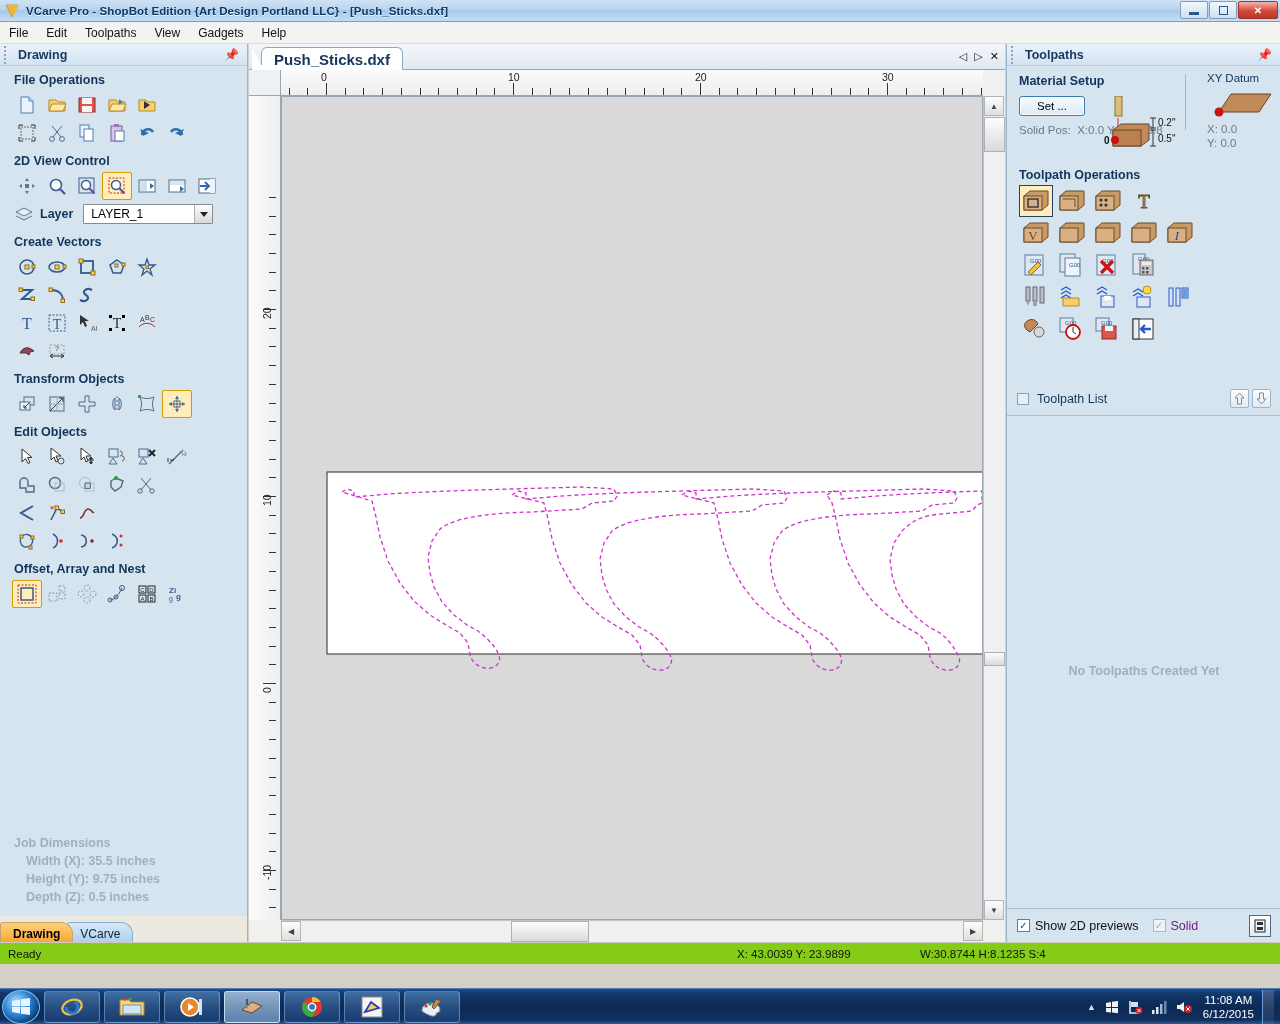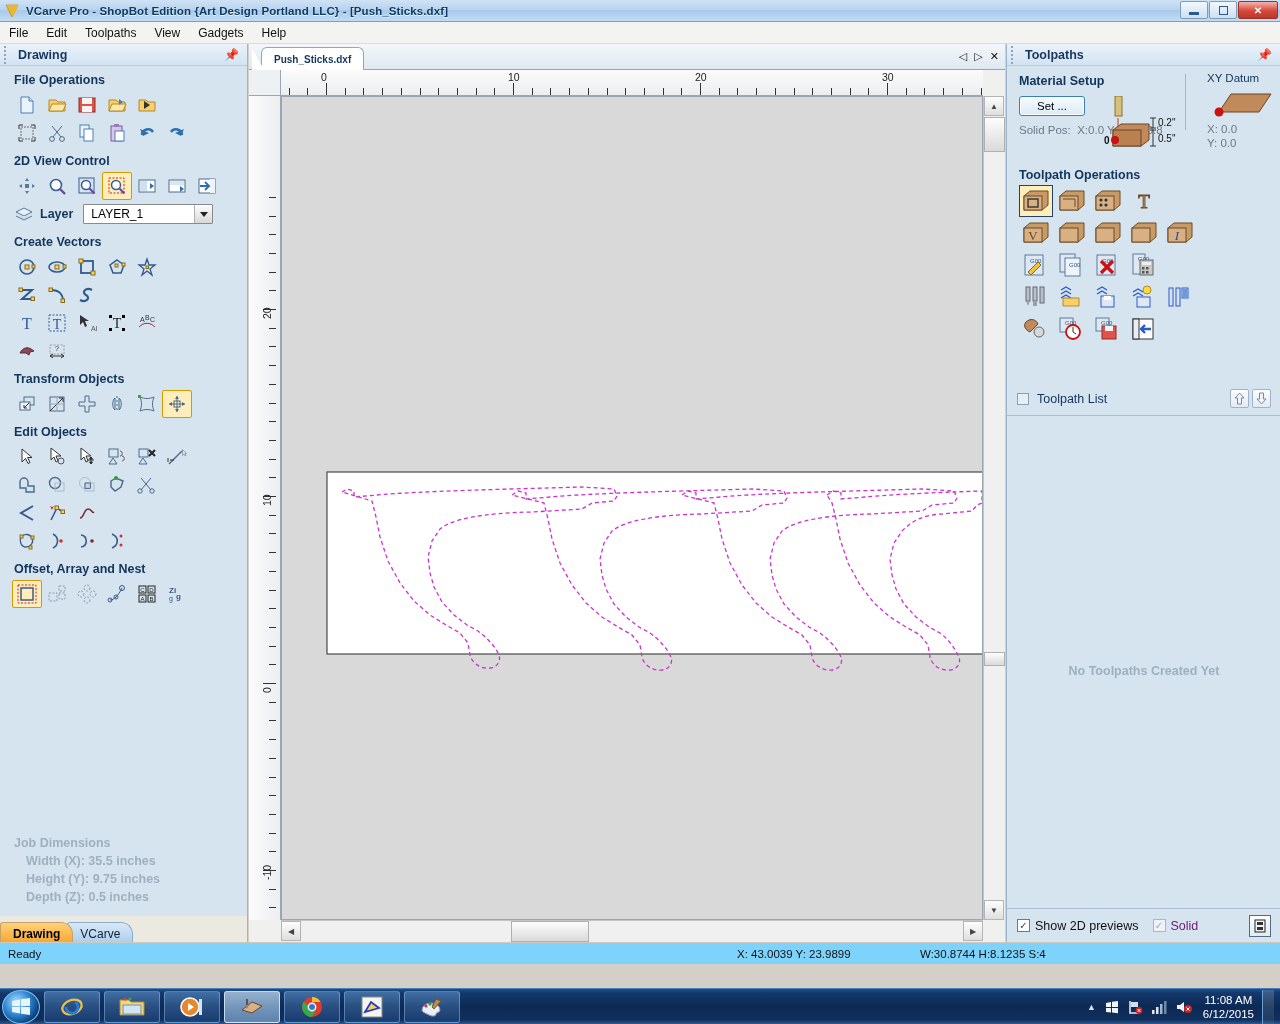--- a/index.html
+++ b/index.html
@@ -123,21 +123,21 @@
   .btab.active { background:linear-gradient(to bottom,#ffd27a,#f7a833); color:#000; font-weight:bold; z-index:2;}
   .btab.inactive { background:linear-gradient(to bottom,#d8e9f8,#aecfee); color:#123; border-color:#89aed0; z-index:1;}
 
   
   .center { position:absolute; left:249px; top:44px; width:756px; height:898px; background:#f0f0ef; }
   .doc-tabbar { height:26px; background:linear-gradient(to bottom,#f4f7fa,#dfe8f1); position:relative; border-bottom:1px solid #8ba9c6;}
   .doc-tab {
     position:absolute; left:12px; top:3px; height:23px;
     background:#ffffff; border:1px solid #8ba9c6; border-bottom:none;
     border-radius:6px 6px 0 0; padding:0 12px;
-    display:flex; align-items:center; font-size:10px; font-weight:bold; color:#16355c;
+    display:flex; align-items:center; font-size:15px; font-weight:bold; color:#16355c;
   }
   .doc-tab:before{
     content:""; position:absolute; left:-10px; bottom:0; width:12px; height:100%;
     background:linear-gradient(to top right, #ffffff 50%, transparent 50%);
   }
   .tabnav { position:absolute; right:6px; top:6px; display:flex; gap:7px; align-items:center; }
   .tabnav span { font-size:11px; color:#111; }
 
   .canvas-wrap { position:absolute; left:0; top:26px; width:756px; height:872px; }
   .ruler-h {
@@ -221,21 +221,21 @@
     display:flex;align-items:center;justify-content:center;font-size:10px;color:#1b4a7a;}
   .chk.dis { border-color:#a8b8c6; color:#9aabb9; background:#eef3f8;}
   .chk-lbl { font-size:12.5px;color:#111; margin-left:5px;}
   .chk-lbl.dis { color:#701a75;}
   .solid-btn { margin-left:auto; width:22px;height:22px;border:1px solid #556b80;background:linear-gradient(to bottom,#fbfcfd,#e3ebf2);
     display:flex;align-items:center;justify-content:center;}
 
   
   .statusbar {
     position:absolute; left:0; top:942px; width:1280px; height:22px;
-    background:#7dd3fc; border-top:1px solid #cfcabf;
+    background:#84cc16; border-top:1px solid #cfcabf;
     display:flex; align-items:center; font-size:11.5px; color:#111;
   }
   .st-ready { margin-left:8px; }
   .st-xy { position:absolute; left:737px; }
   .st-whs { position:absolute; left:920px; }
 
   
   .taskbar {
     position:absolute; left:0; top:988px; width:1280px; height:36px;
     background:linear-gradient(to bottom,#1f4f86 0%, #13386b 12%, #0d2a55 50%, #112f5c 88%, #2a5b93 100%);

